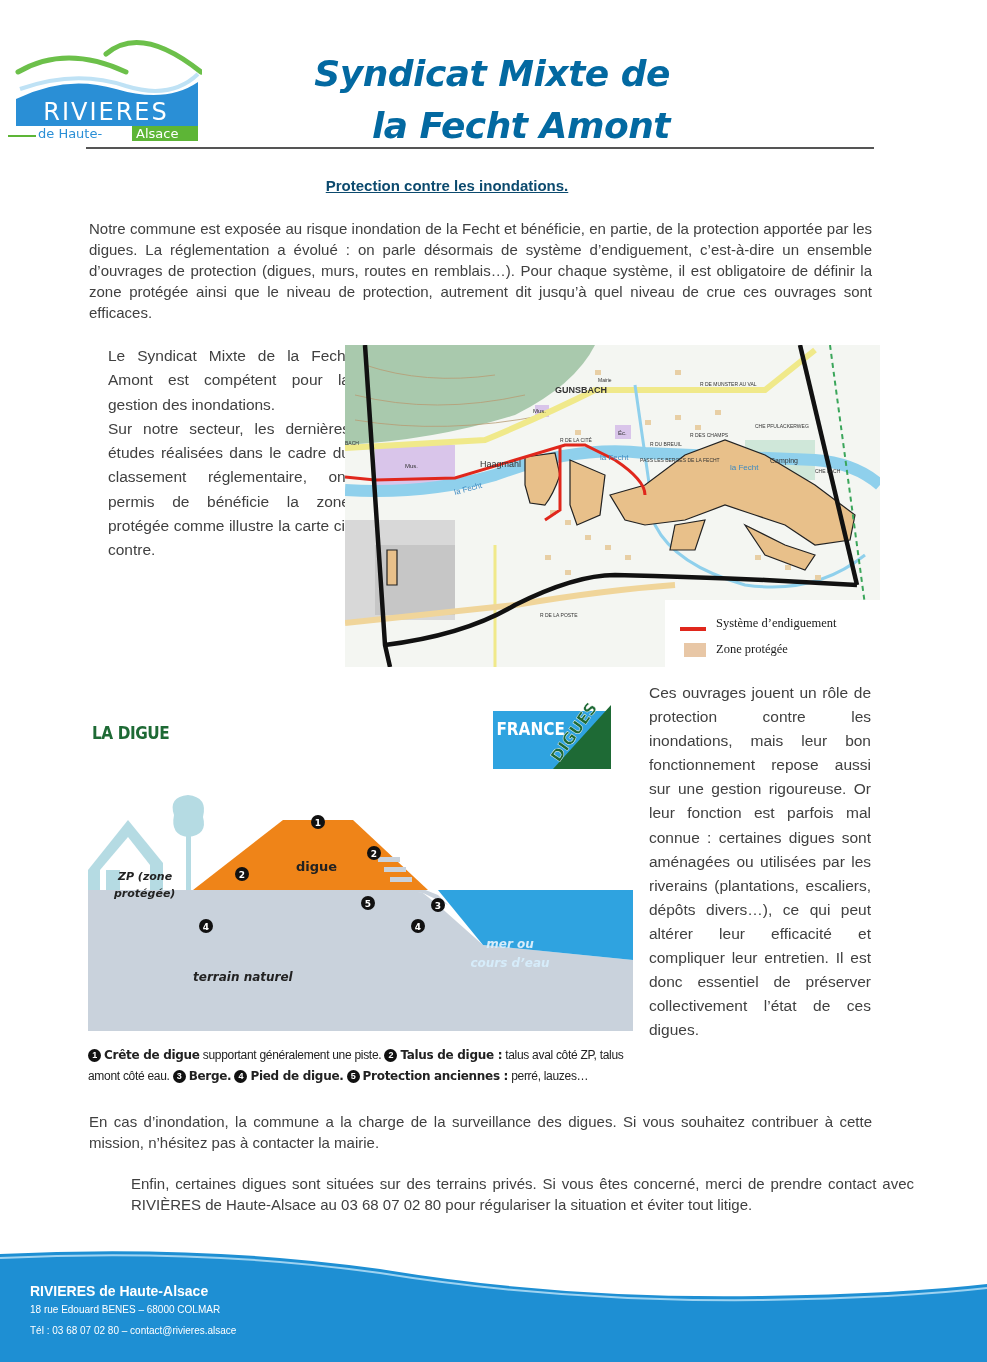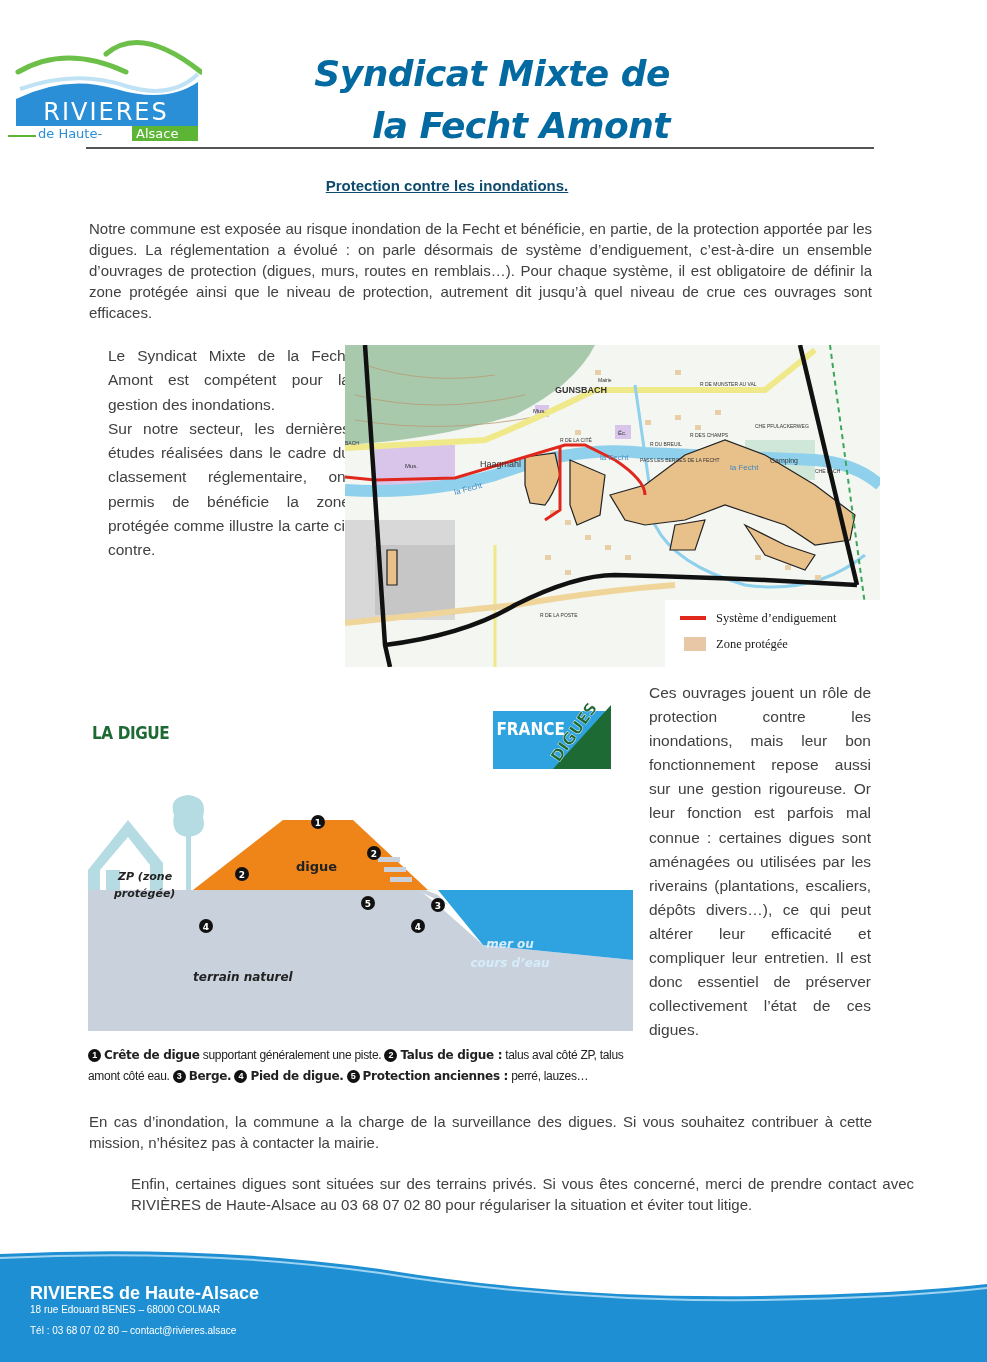--- a/index.html
+++ b/index.html
@@ -18,21 +18,21 @@
                      font-size: 15px; font-weight: bold; text-decoration: underline; color: #0c4a6e; margin-left: 46px; }
 
   .para { font-size: 15px; line-height: 21px; text-align: justify; color: #404040; }
   #intro { left: 89px; top: 218px; width: 783px; }
 
   #left-col { left: 89px; top: 344px; width: 242px; font-size: 15.5px; line-height: 24.3px; margin-left: 19px; }
 
   
   #map { left: 345px; top: 345px; width: 535px; height: 322px; }
   #legend { left: 680px; top: 605px; width: 195px; height: 60px; font-family: "Liberation Serif", serif; font-size: 12.5px; }
-  .legend-row { display: flex; align-items: center; height: 26px; }
+  .legend-row { display: flex; align-items: flex-end; height: 26px; }
   .legend-swatch-line { width: 26px; height: 4px; background: #e0271c; margin-right: 10px; }
   .legend-swatch-box { width: 22px; height: 14px; background: #e8c7a6; margin-right: 10px; margin-left: 4px; }
 
   
   #digue-heading { left: 92px; top: 722px; font-family: "DejaVu Sans", sans-serif; font-weight: bold;
                    font-size: 18px; color: #1e6a35; letter-spacing: -0.5px; transform: scaleX(0.85); transform-origin: left; }
   #fd-logo { left: 493px; top: 697px; width: 124px; height: 74px; }
   #digue-diagram { left: 88px; top: 795px; width: 545px; height: 236px; }
   #digue-caption { left: 88px; top: 1045px; width: 560px; font-size: 12px; line-height: 21px; color: #222;
                    letter-spacing: -0.3px; }
@@ -40,21 +40,21 @@
              font-size: 9px; line-height: 13px; text-align: center; font-weight: bold; vertical-align: 1px; }
   .cap-bold { font-weight: bold; font-family: "DejaVu Sans", sans-serif; font-size: 12px; }
 
   #right-col { left: 649px; top: 681px; width: 222px; font-size: 15.5px; line-height: 24.1px; }
 
   #para-surveillance { left: 89px; top: 1111px; width: 783px; }
   #para-terrains { left: 89px; top: 1173px; width: 783px; margin-left: 42px; }
 
   
   #footer-wave { left: 0; top: 1244px; width: 987px; height: 118px; }
-  #footer-name { left: 30px; top: 1283px; font-weight: bold; font-size: 18px; color: #ffffff; }
+  #footer-name { left: 30px; top: 1283px; font-weight: bold; font-size: 14px; color: #ffffff; }
   #footer-address { left: 30px; top: 1304px; font-size: 10px; color: #ffffff; }
   #footer-contact { left: 30px; top: 1325px; font-size: 10px; color: #ffffff; }
   #footer-web { left: 779px; top: 1375px; font-weight: bold; font-size: 12px; color: #ec4899; font-style: italic; }
 </style>
 </head>
 <body>
 
 <svg id="logo" class="abs" viewBox="0 0 196 130">
   <path d="M12 58 Q 60 30 120 58" stroke="#6cc04a" stroke-width="5" fill="none" stroke-linecap="round"></path>
   <path d="M100 40 Q 135 10 195 58" stroke="#6cc04a" stroke-width="5" fill="none" stroke-linecap="round"></path>

